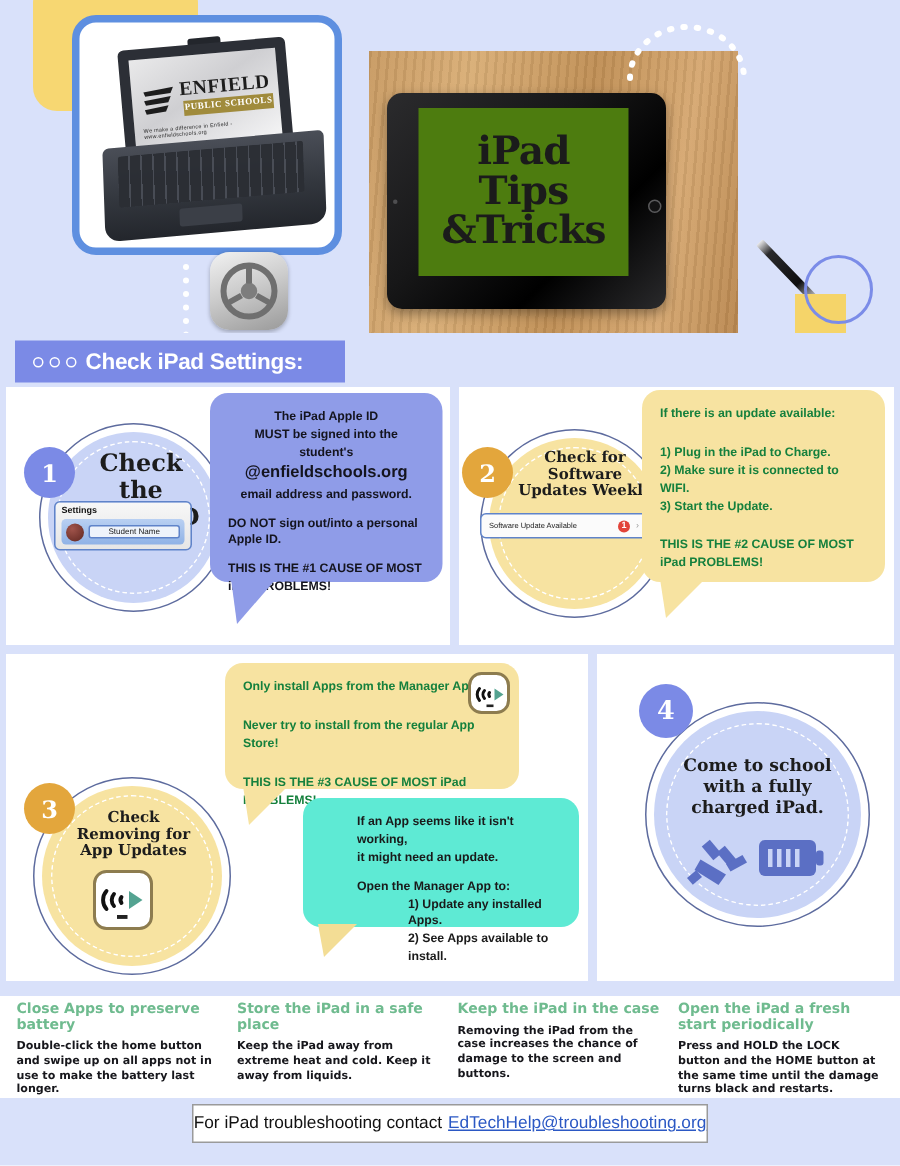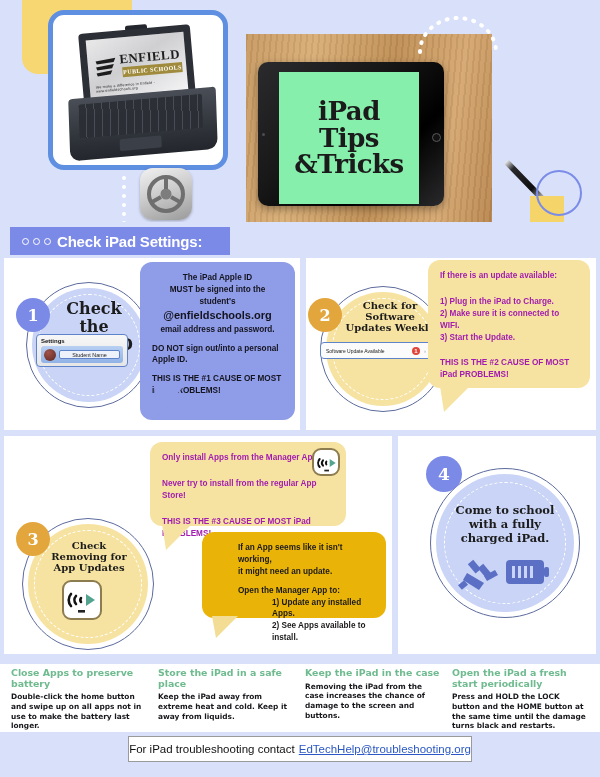--- a/index.html
+++ b/index.html
@@ -65,22 +65,22 @@
       repeating-linear-gradient(95deg, rgba(0,0,0,.055) 0 2px, rgba(255,255,255,.04) 2px 6px),
       linear-gradient(100deg,#c89a62 0%, #d9ae76 25%, #c08f55 55%, #d6a871 80%, #b9874f 100%);
   }
   .ipad-body {
     position:absolute; left:258px; top:62px; width:186px; height:144px;
     background:linear-gradient(135deg,#2b2b2d 0%, #171718 40%, #000 70%, #2a2a2c 100%);
     border-radius:10px;
     box-shadow:0 3px 8px rgba(0,0,0,.35);
   }
   .ipad-screen {
-    position:absolute; left:279px; top:72px; width:140px; height:132px;
-    background:#86efac;
+    position:absolute; left:279px; top:72px; width:140px; height:112px;
+    background:#4d7c0f;
   }
   .ipad-title {
     position:absolute; inset:0;
     display:flex; flex-direction:column; align-items:center; justify-content:center;
     font-family:"DejaVu Serif", serif; font-weight:bold; color:#1b1b1b;
     font-size:26px; line-height:1.02; letter-spacing:-.5px;
   }
   .ipad-home { position:absolute; left:432px; top:133px; width:9px; height:9px; border:1px solid #5a5a5c; border-radius:50%; background:#121213;}
   .ipad-cam  { position:absolute; left:262px; top:133px; width:3px; height:3px; border-radius:50%; background:#4e4e50;}
   .pen {
@@ -133,22 +133,22 @@
     font-family:"DejaVu Serif", serif;
   }
   .circ-title {
     position:absolute; text-align:center; font-family:"DejaVu Serif", serif;
     font-weight:bold; color:#1c1c1c; line-height:1.12;
   }
 
   
   .bubble { position:absolute; border-radius:12px; padding:10px 12px; }
   .bub-blue { background:#8f9ce8; color:#14141e; }
-  .bub-yellow { background:#f7e3a1; color:#a21caf; }
-  .bub-yellow2 { background:#eab308; color:#1a1a1a;padding-left:36px; }
+  .bub-yellow { background:#f7e3a1; color:#15803d; }
+  .bub-yellow2 { background:#5eead4; color:#1a1a1a;padding-left:36px; }
   .bub-text { font-size:8.2px; font-weight:bold; line-height:1.45; }
   .bub-text .ctr { text-align:center; display:block; }
   .bub-text .big { font-size:11px; display:block; text-align:center; }
   .bub-sp { height:7px; }
 
   
   .settings-mock {
     position:absolute; background:linear-gradient(180deg,#f7f7f7 0%,#e6e6e6 100%);
     border:1.5px solid #5f83c9; border-radius:4px; padding:3px 4px;
   }
@@ -292,21 +292,21 @@
         </div>
         <div class="settings-mock" style="left:22px; top:58px; width:92px;">
           <div class="sm-title">Settings</div>
           <div class="sm-row">
             <span class="sm-avatar"></span>
             <span class="sm-name">Student Name</span>
           </div>
         </div>
       </div>
 
-      <div class="bubble bub-blue" style="left:136px; top:4px; width:155px; height:158px;">
+      <div class="bubble bub-blue" style="left:136px; top:4px; width:155px; height:126px;">
         <div class="bub-text">
           <span class="ctr">The iPad Apple ID</span>
           <span class="ctr">MUST be signed into the student's</span>
           <span class="big">@enfieldschools.org</span>
           <span class="ctr">email address and password.</span>
           <div class="bub-sp"></div>
           <span>DO NOT sign out/into a personal Apple ID.</span>
           <div class="bub-sp"></div>
           <span>THIS IS THE #1 CAUSE OF MOST iPad PROBLEMS!</span>
         </div>

